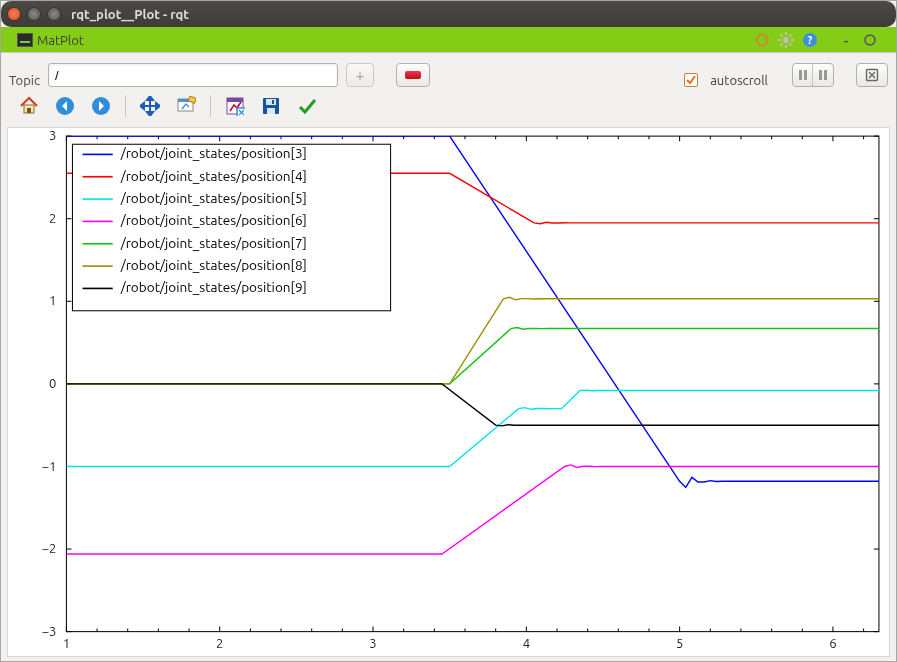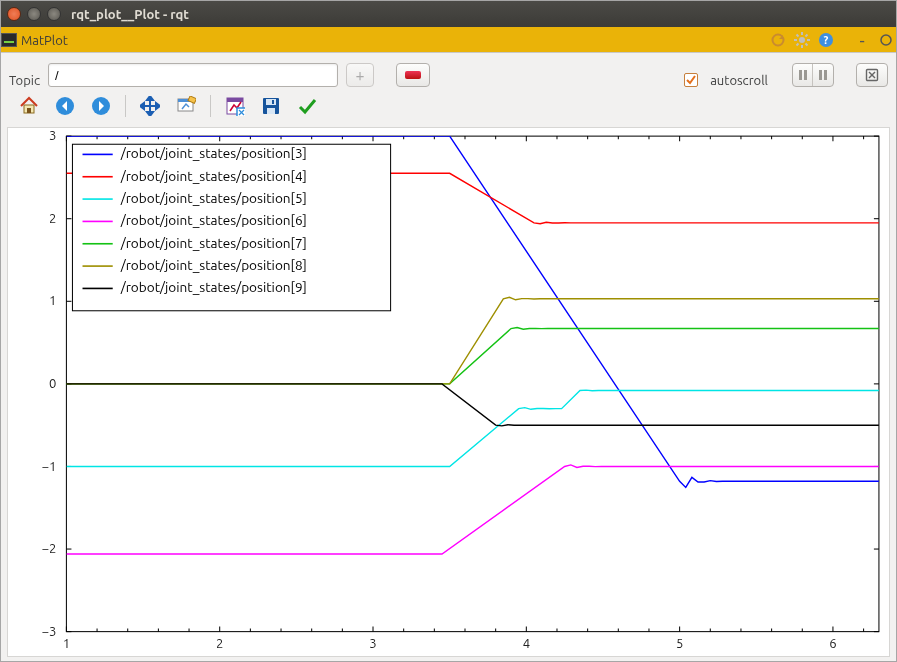--- a/index.html
+++ b/index.html
@@ -1,24 +1,24 @@
 <!DOCTYPE html>
 <html><head>
 <meta charset="utf-8">
 <style>
   * { box-sizing: border-box; }
   html, body { margin:0; padding:0; font-family: "Ubuntu","DejaVu Sans",sans-serif; font-size:13px; background:#f2f1f0; color:#3c3c3c; }
   .window { width:897px; height:662px; background:#f2f1f0; display:flex; flex-direction:column; border:1px solid #a6a6a6; }
-  .titlebar { height:26px; background:linear-gradient(#4b4a46,#3c3b37); display:flex; align-items:center; padding:0 6px; color:#dfdbd2; font-weight:bold; font-size:13px; }
+  .titlebar { height:26px; background:linear-gradient(#4b4a46,#3c3b37); display:flex; align-items:center; padding:0 6px; color:#dfdbd2; font-weight:bold; font-size:13px;border-radius:10px; }
   .tb-btn { width:14px; height:14px; border-radius:50%; margin-right:6px; display:inline-block; }
   .tb-close { background:radial-gradient(#ef7d56,#e25223); border:1px solid #5a2814;}
   .tb-min   { background:radial-gradient(#8b8880,#595751); border:1px solid #333;}
   .tb-max   { background:radial-gradient(#8b8880,#595751); border:1px solid #333;}
   .titlebar .title { margin-left:4px; }
-  .panelbar { height:26px; background:#eab308; border-bottom:1px solid #c9c8c6; display:flex; align-items:center; padding:0 0; }
+  .panelbar { height:26px; background:#84cc16; border-bottom:1px solid #c9c8c6; display:flex; align-items:center; padding:0 16px; }
   .panelbar .pic { width:16px; height:14px; background:#2a2a2a; border:1px solid #555; margin-right:4px; position:relative;}
   .panelbar .pic::after{content:"";position:absolute;left:2px;right:2px;top:7px;height:2px;background:#76d044;}
   .panelbar .spacer { flex:1; }
   .iconbtn { width:20px; height:20px; display:flex; align-items:center; justify-content:center; margin-left:4px; border:1px solid transparent; border-radius:3px; cursor:pointer;}
   .toolbar { height:34px; display:flex; align-items:flex-end; padding:0 8px; gap:8px; }
   .label { color:#444; }
   .text-input { height:24px; width:290px; border:1px solid #b3b0ac; border-radius:3px; background:#fff; padding:2px 6px; font-size:13px; box-shadow:inset 0 1px 2px rgba(0,0,0,.08);}
   .btn { height:24px; min-width:28px; padding:0 8px; border:1px solid #b3b0ac; border-radius:4px; background:linear-gradient(#fdfdfc,#e9e8e6); display:flex; align-items:center; justify-content:center; cursor:pointer;}
   .btn.disabled { opacity:.6; cursor:default;}
   .btn .minus { width:16px; height:8px; background:linear-gradient(#e35,#b11); border-radius:2px; display:inline-block; }

